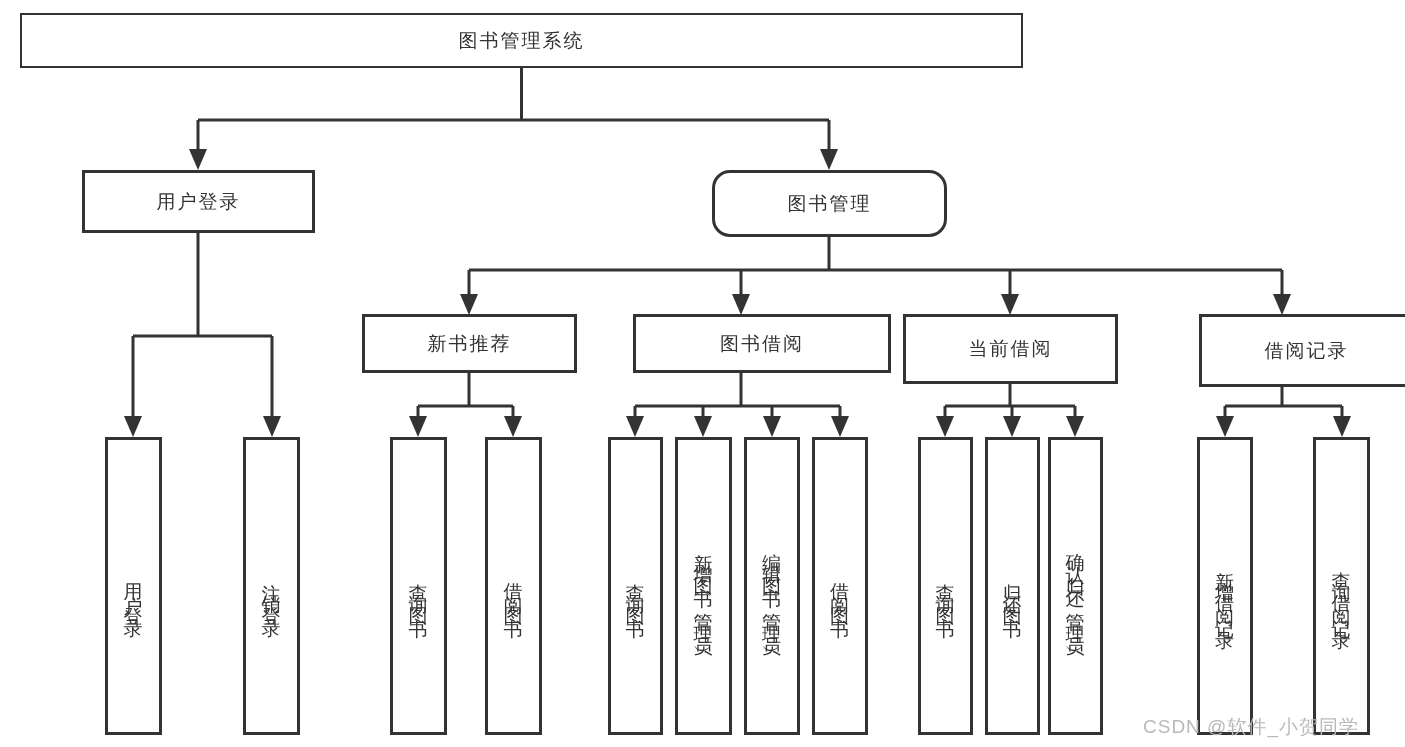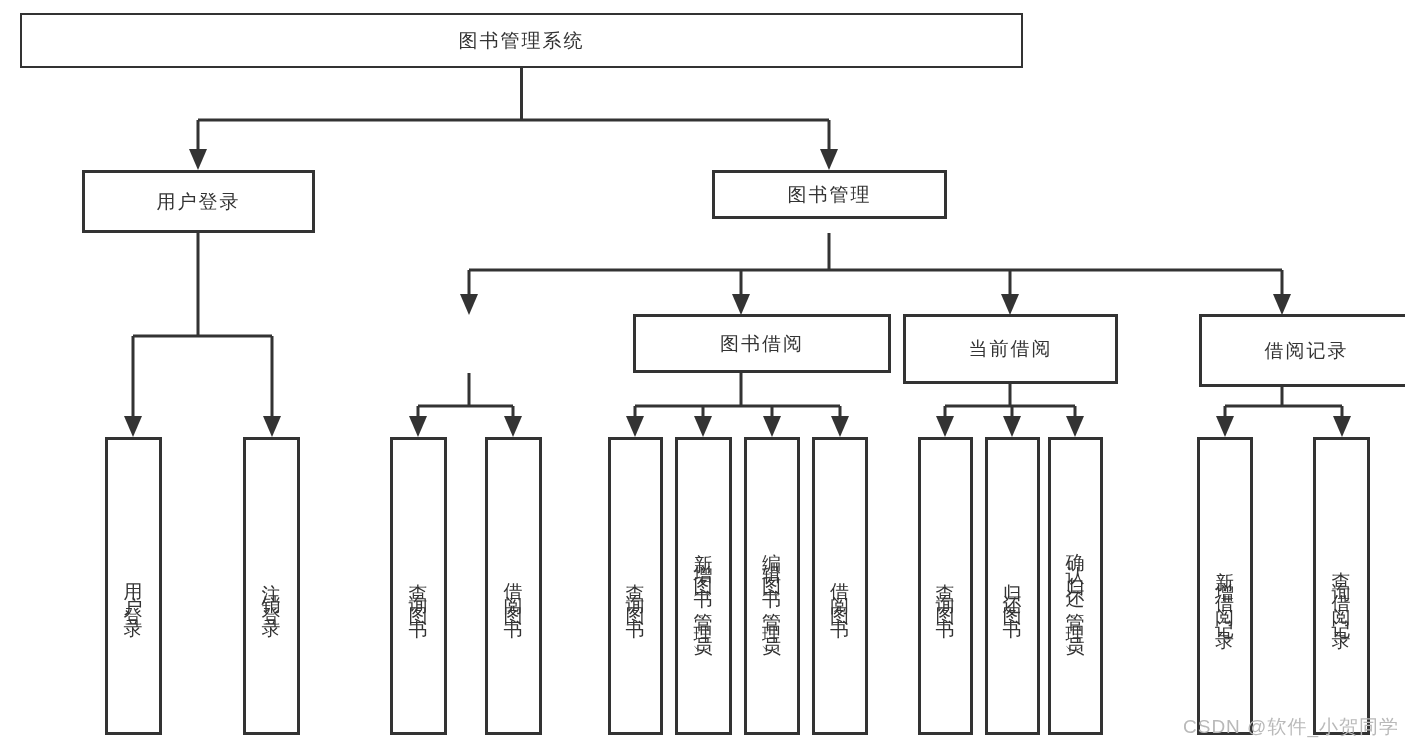--- a/index.html
+++ b/index.html
@@ -21,21 +21,21 @@
     color:var(--text);font-size:19px;letter-spacing:2px;z-index:2;
   }
   .node.root{border-width:2px;}
   .leaf span{
     writing-mode:vertical-rl;text-orientation:mixed;
     letter-spacing:12px;line-height:1;margin-bottom:-12px;
     white-space:nowrap;
   }
   .hlabel{white-space:nowrap;}
   #watermark{
-    position:absolute;left:1183px;top:714px;width:220px;
+    position:absolute;left:1143px;top:714px;width:220px;
     font-size:19px;color:var(--wm);letter-spacing:1px;z-index:3;
     white-space:nowrap;
   }
 </style>
 </head>
 <body>
 
 <div id="stage">
 
   <svg id="connectors" viewBox="0 0 1405 747" xmlns="http://www.w3.org/2000/svg">
@@ -78,24 +78,27 @@
     </g>
   </svg>
 
   <div class="node root" style="left:20px;top:13px;width:1003px;height:55px;">
     <span class="hlabel">图书管理系统</span>
   </div>
 
   <div class="node" style="left:82px;top:170px;width:233px;height:63px;">
     <span class="hlabel">用户登录</span>
   </div>
-  <div class="node" style="left:712px;top:170px;width:235px;height:49px;">
+  <div class="node" style="left:712px;top:170px;width:235px;height:67px;border-radius:18px;">
     <span class="hlabel">图书管理</span>
   </div>
 
+  <div class="node" style="left:362px;top:314px;width:215px;height:59px;">
+    <span class="hlabel">新书推荐</span>
+  </div>
   <div class="node" style="left:633px;top:314px;width:258px;height:59px;">
     <span class="hlabel">图书借阅</span>
   </div>
   <div class="node" style="left:903px;top:314px;width:215px;height:70px;">
     <span class="hlabel">当前借阅</span>
   </div>
   <div class="node" style="left:1175px;top:314px;width:215px;height:73px;margin-left:24px;">
     <span class="hlabel">借阅记录</span>
   </div>
 

